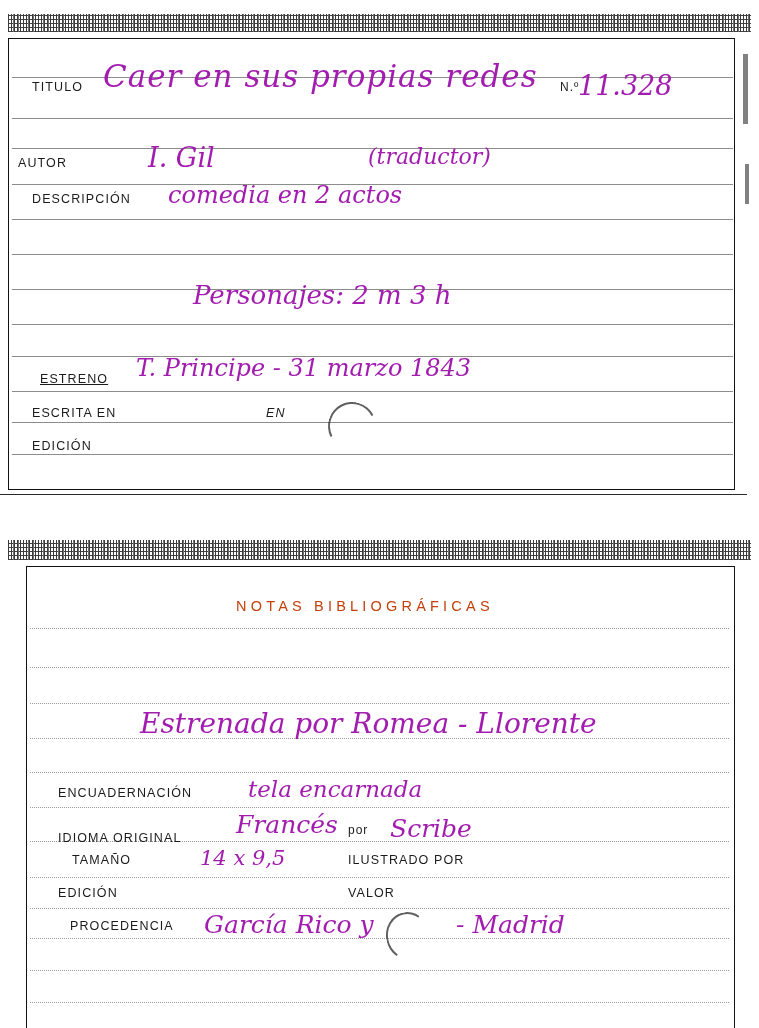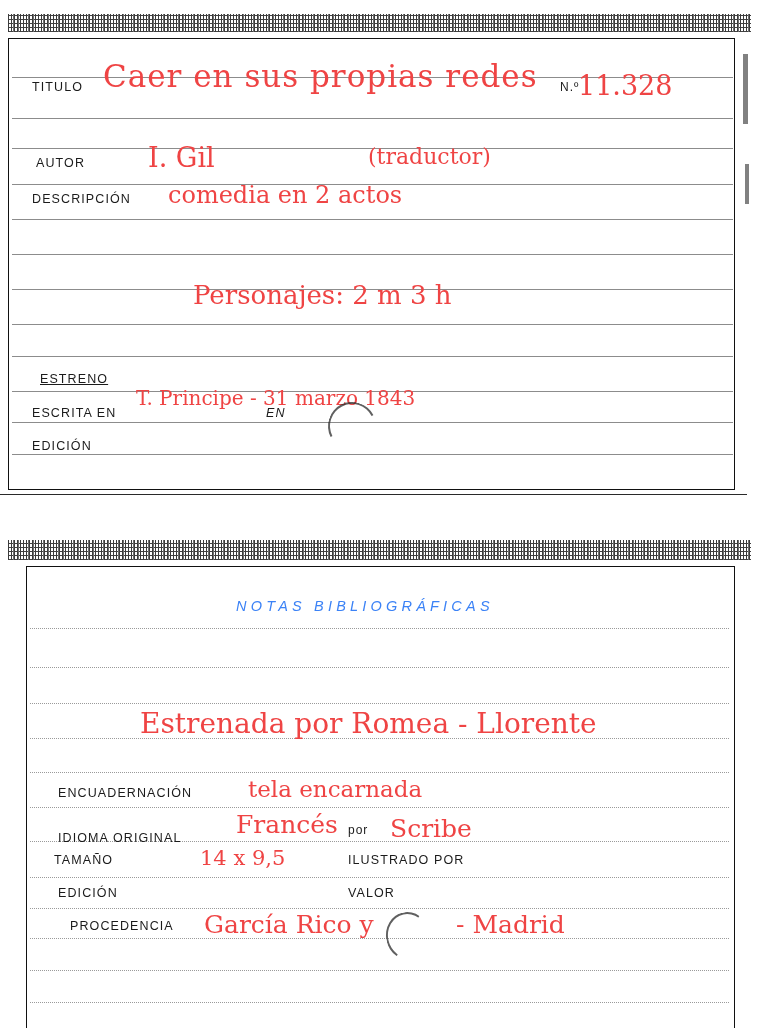--- a/index.html
+++ b/index.html
@@ -63,32 +63,32 @@
   }
   .flabel.small {
     font-size: 12px;
     letter-spacing: 1.0px;
   }
 
   
   .hand {
     position: absolute;
     font-family: "DejaVu Serif", serif;
-    color: #ef4444;
+    font-style: italic;
+    color: #a21caf;
     white-space: nowrap;
     transform-origin: left bottom;
   }
 
   .notes-title {
     position: absolute;
     font-size: 14.5px;
     letter-spacing: 4.2px;
-    color: #3b82f6;
+    color: #c2410c;
     white-space: nowrap;
-    font-style: italic;
   }
 
   .divider {
     position: absolute;
     left: 0;
     right: 0;
     border-top: 1px solid #2a2a2a;
   }
 
   .smudge {
@@ -123,31 +123,31 @@
   <div class="rule" style="top:342px; left:4px; right:18px;"></div>
   <div class="rule" style="top:377px; left:4px; right:18px;"></div>
   <div class="rule" style="top:408px; left:4px; right:18px;"></div>
   <div class="rule" style="top:440px; left:4px; right:18px;"></div>
 
   <div class="flabel" style="left:24px; top:66px;">TITULO</div>
   <div class="hand" style="left:95px; top:44px; font-size:31px; letter-spacing:1px;">Caer en sus propias redes</div>
   <div class="flabel small" style="left:552px; top:66px;">N.º</div>
   <div class="hand" style="left:570px; top:56px; font-size:27px;">11.328</div>
 
-  <div class="flabel" style="left:28px; top:142px;text-align:center;">AUTOR</div>
+  <div class="flabel" style="left:10px; top:142px;text-align:center;">AUTOR</div>
   <div class="hand" style="left:140px; top:128px; font-size:27px;">I. Gil</div>
   <div class="hand" style="left:360px; top:130px; font-size:22px;">(traductor)</div>
 
   <div class="flabel" style="left:24px; top:178px;">DESCRIPCIÓN</div>
   <div class="hand" style="left:160px; top:167px; font-size:24px;">comedia en 2 actos</div>
 
   <div class="hand" style="left:185px; top:266px; font-size:26px;">Personajes: 2 m 3 h</div>
 
   <div class="flabel" style="left:32px; top:358px;text-decoration:underline;">ESTRENO</div>
-  <div class="hand" style="left:128px; top:340px; font-size:20px;margin-top:32px;">T. Principe - 31 marzo 1843</div>
+  <div class="hand" style="left:128px; top:340px; font-size:24px;">T. Principe - 31 marzo 1843</div>
 
   <div class="flabel" style="left:24px; top:392px;">ESCRITA EN</div>
   <div class="flabel" style="left:258px; top:392px;font-style:italic;">EN</div>
 
   <div class="flabel" style="left:24px; top:425px;">EDICIÓN</div>
 
   <div class="smudge" style="left:320px; top:388px; width:44px; height:44px; transform:rotate(18deg);"></div>
   <div class="edge-speck" style="left:735px; top:40px; width:5px; height:70px;"></div>
   <div class="edge-speck" style="left:737px; top:150px; width:4px; height:40px;"></div>
 </div>
@@ -177,21 +177,21 @@
   <div class="hand" style="left:132px; top:167px; font-size:28px;">Estrenada por Romea - Llorente</div>
 
   <div class="flabel" style="left:50px; top:246px;">ENCUADERNACIÓN</div>
   <div class="hand" style="left:240px; top:236px; font-size:23px;">tela encarnada</div>
 
   <div class="flabel" style="left:50px; top:279px;margin-top:12px;">IDIOMA ORIGINAL</div>
   <div class="hand" style="left:228px; top:270px; font-size:25px;">Francés</div>
   <div class="flabel small" style="left:340px; top:283px;">por</div>
   <div class="hand" style="left:382px; top:274px; font-size:25px;">Scribe</div>
 
-  <div class="flabel" style="left:46px; top:313px;text-align:right;">TAMAÑO</div>
+  <div class="flabel" style="left:64px; top:313px;text-align:right;">TAMAÑO</div>
   <div class="hand" style="left:192px; top:306px; font-size:21px;">14 x 9,5</div>
   <div class="flabel" style="left:340px; top:313px;">ILUSTRADO POR</div>
   <div class="hand" style="left:540px; top:306px; font-size:22px;"></div>
 
   <div class="flabel" style="left:50px; top:346px;">EDICIÓN</div>
   <div class="flabel" style="left:340px; top:346px;">VALOR</div>
 
   <div class="flabel" style="left:50px; top:379px;margin-left:12px;">PROCEDENCIA</div>
   <div class="hand" style="left:196px; top:370px; font-size:25px;">García Rico y</div>
   <div class="hand" style="left:448px; top:370px; font-size:25px;">- Madrid</div>

